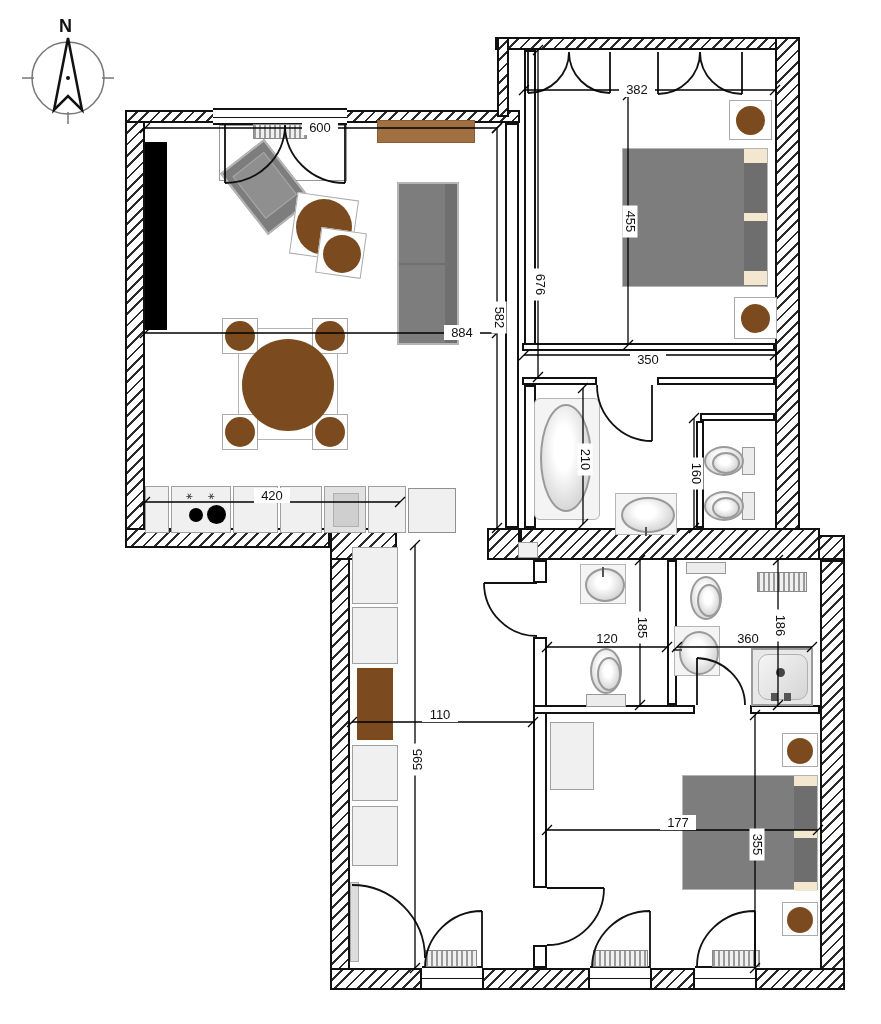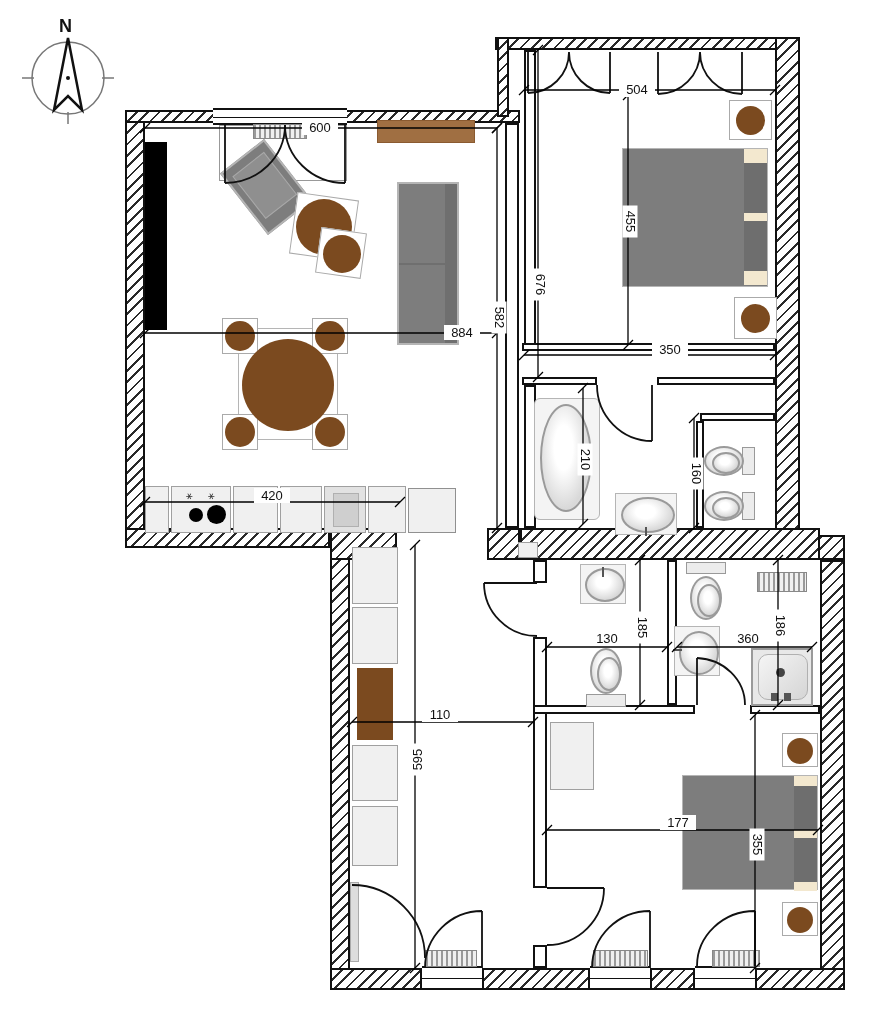--- a/index.html
+++ b/index.html
@@ -275,28 +275,28 @@
       <path d="M547,830 H818"></path>
         <path d="M542,835 L552,825 M813,835 L823,825"></path>
       <path d="M755,715 V968"></path>
         <path d="M750,720 L760,710 M750,973 L760,963"></path>
     </g>
   </svg>
 
   <div class="dl" style="left:302px;top:120px;">600</div>
   <div class="dl" style="left:444px;top:325px;">884</div>
   <div class="dl dlv" style="left:483px;top:310px;">582</div>
-  <div class="dl" style="left:619px;top:82px;">504</div>
+  <div class="dl" style="left:619px;top:82px;">382</div>
   <div class="dl dlv" style="left:614px;top:214px;">455</div>
   <div class="dl dlv" style="left:524px;top:277px;">676</div>
-  <div class="dl" style="left:630px;top:342px;margin-left:22px;">350</div>
+  <div class="dl" style="left:630px;top:352px;">350</div>
   <div class="dl dlv" style="left:569px;top:452px;">210</div>
   <div class="dl dlv" style="left:680px;top:466px;">160</div>
   <div class="dl" style="left:254px;top:488px;">420</div>
-  <div class="dl" style="left:589px;top:631px;">130</div>
+  <div class="dl" style="left:589px;top:631px;">120</div>
   <div class="dl dlv" style="left:626px;top:620px;">185</div>
   <div class="dl" style="left:730px;top:631px;">360</div>
   <div class="dl dlv" style="left:764px;top:618px;">186</div>
   <div class="dl" style="left:422px;top:707px;">110</div>
   <div class="dl dlvu" style="left:401px;top:752px;">595</div>
   <div class="dl" style="left:660px;top:815px;">177</div>
   <div class="dl dlv" style="left:741px;top:837px;">355</div>
 
 </div>
 

